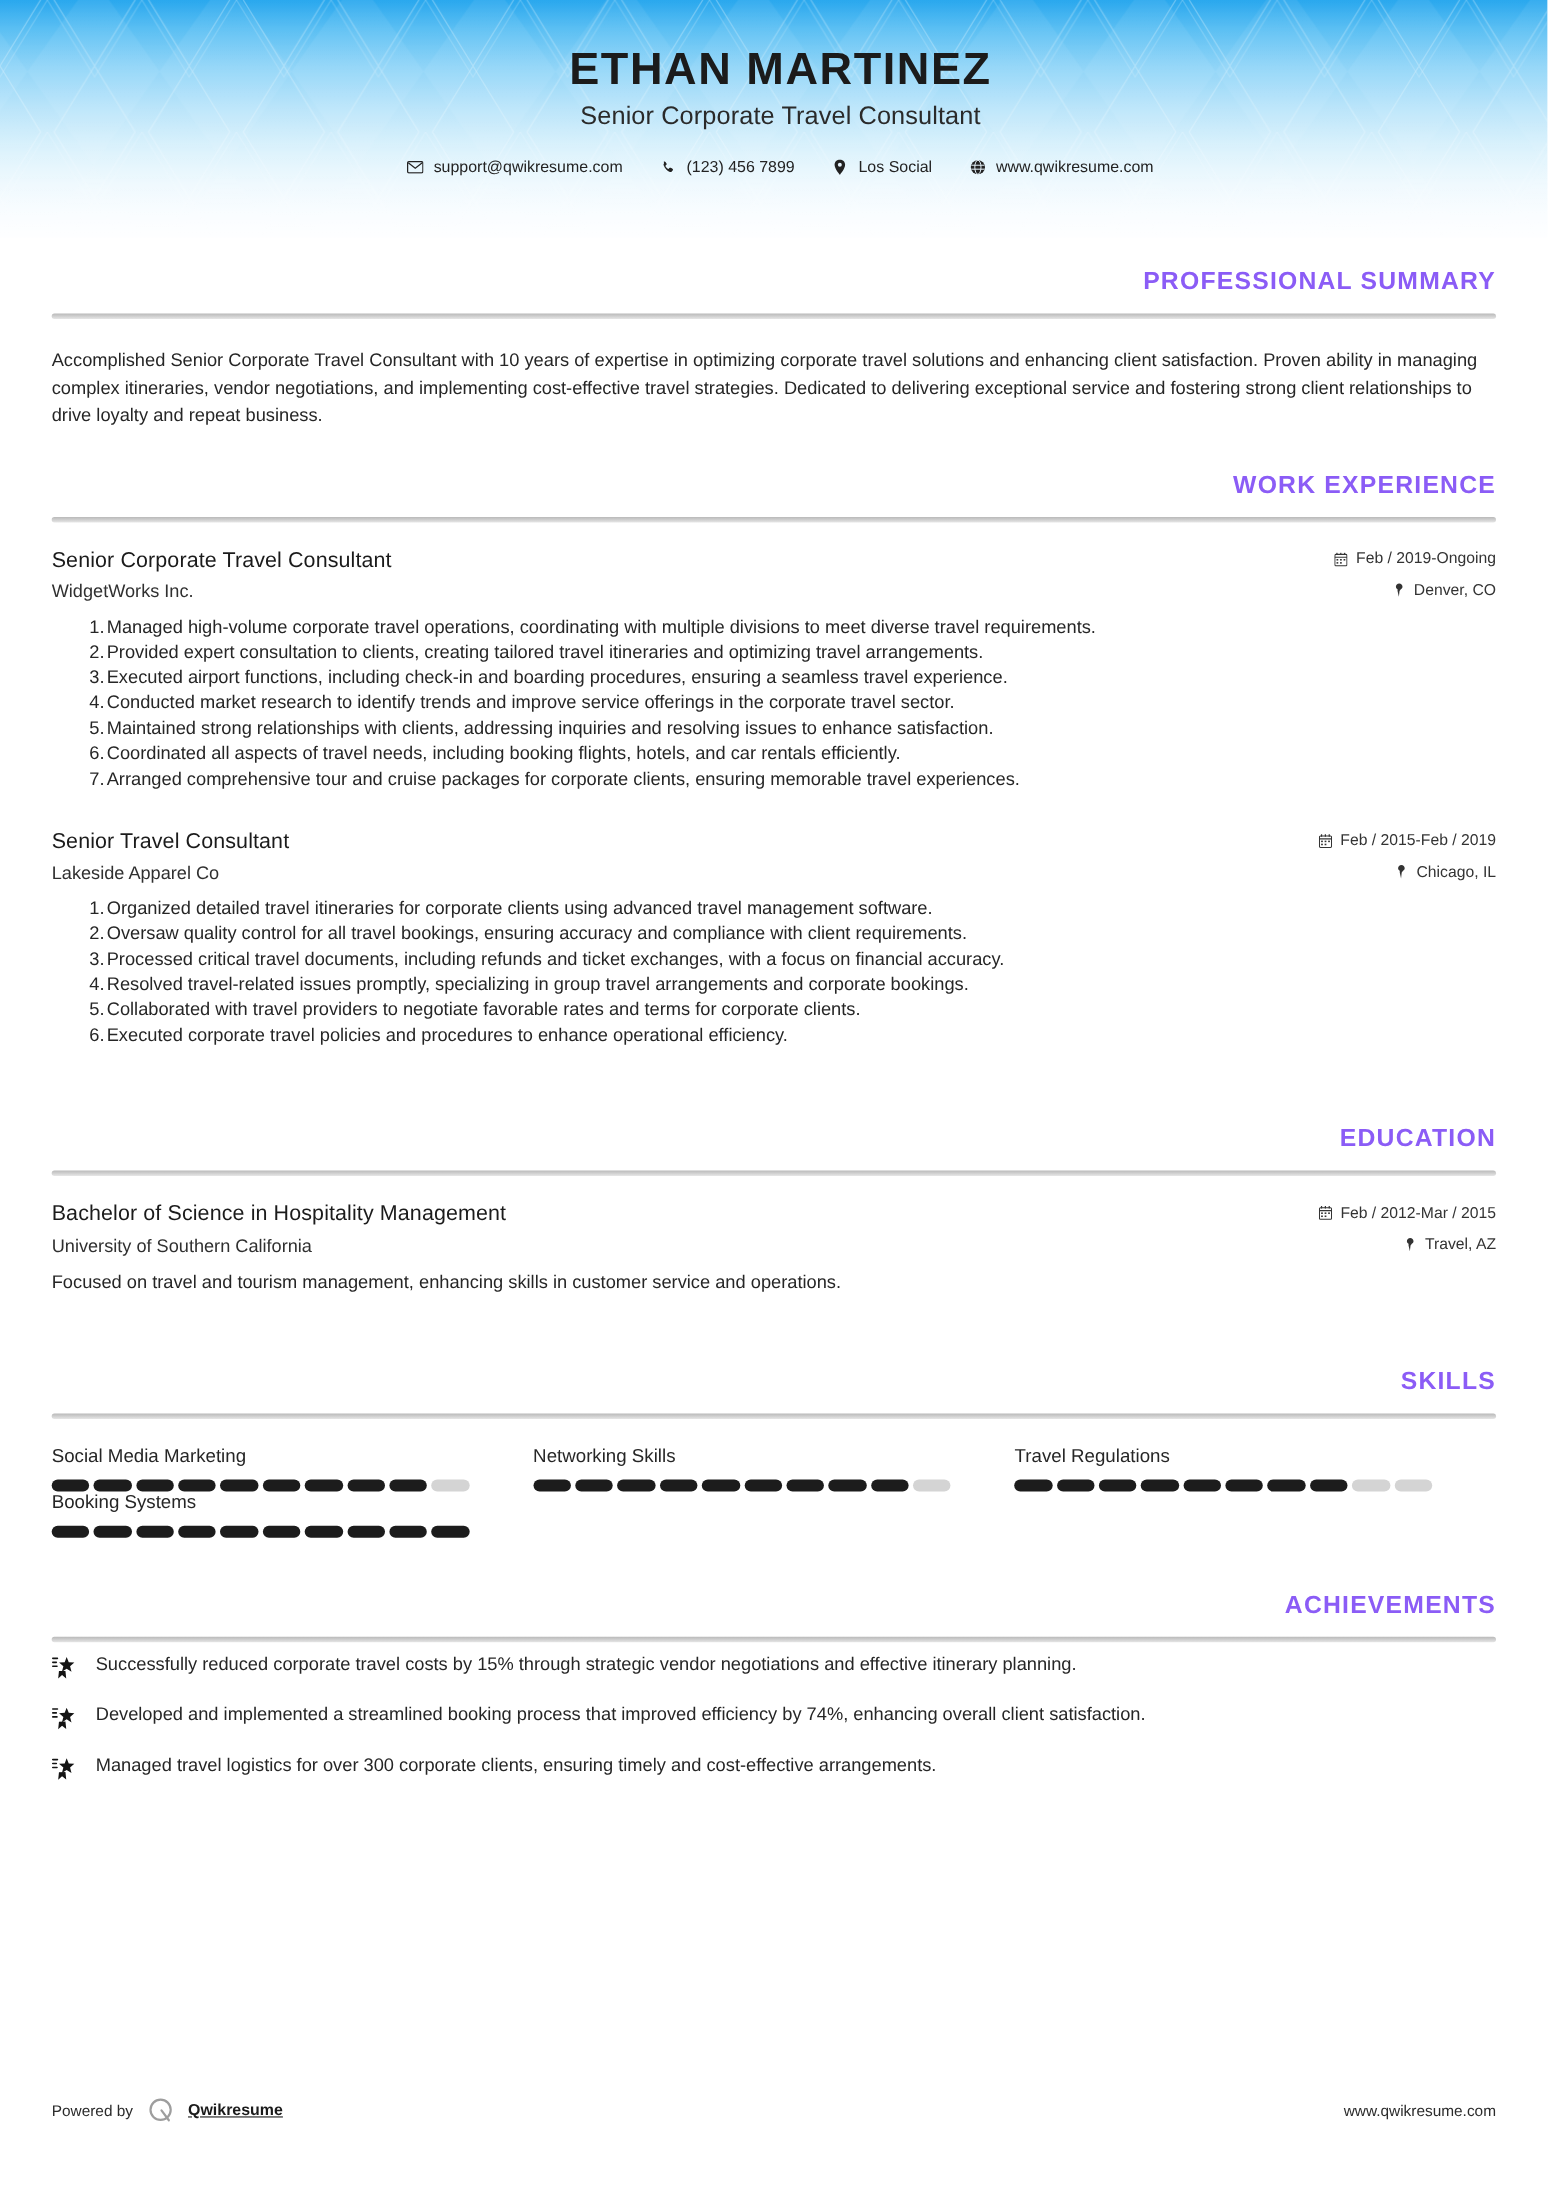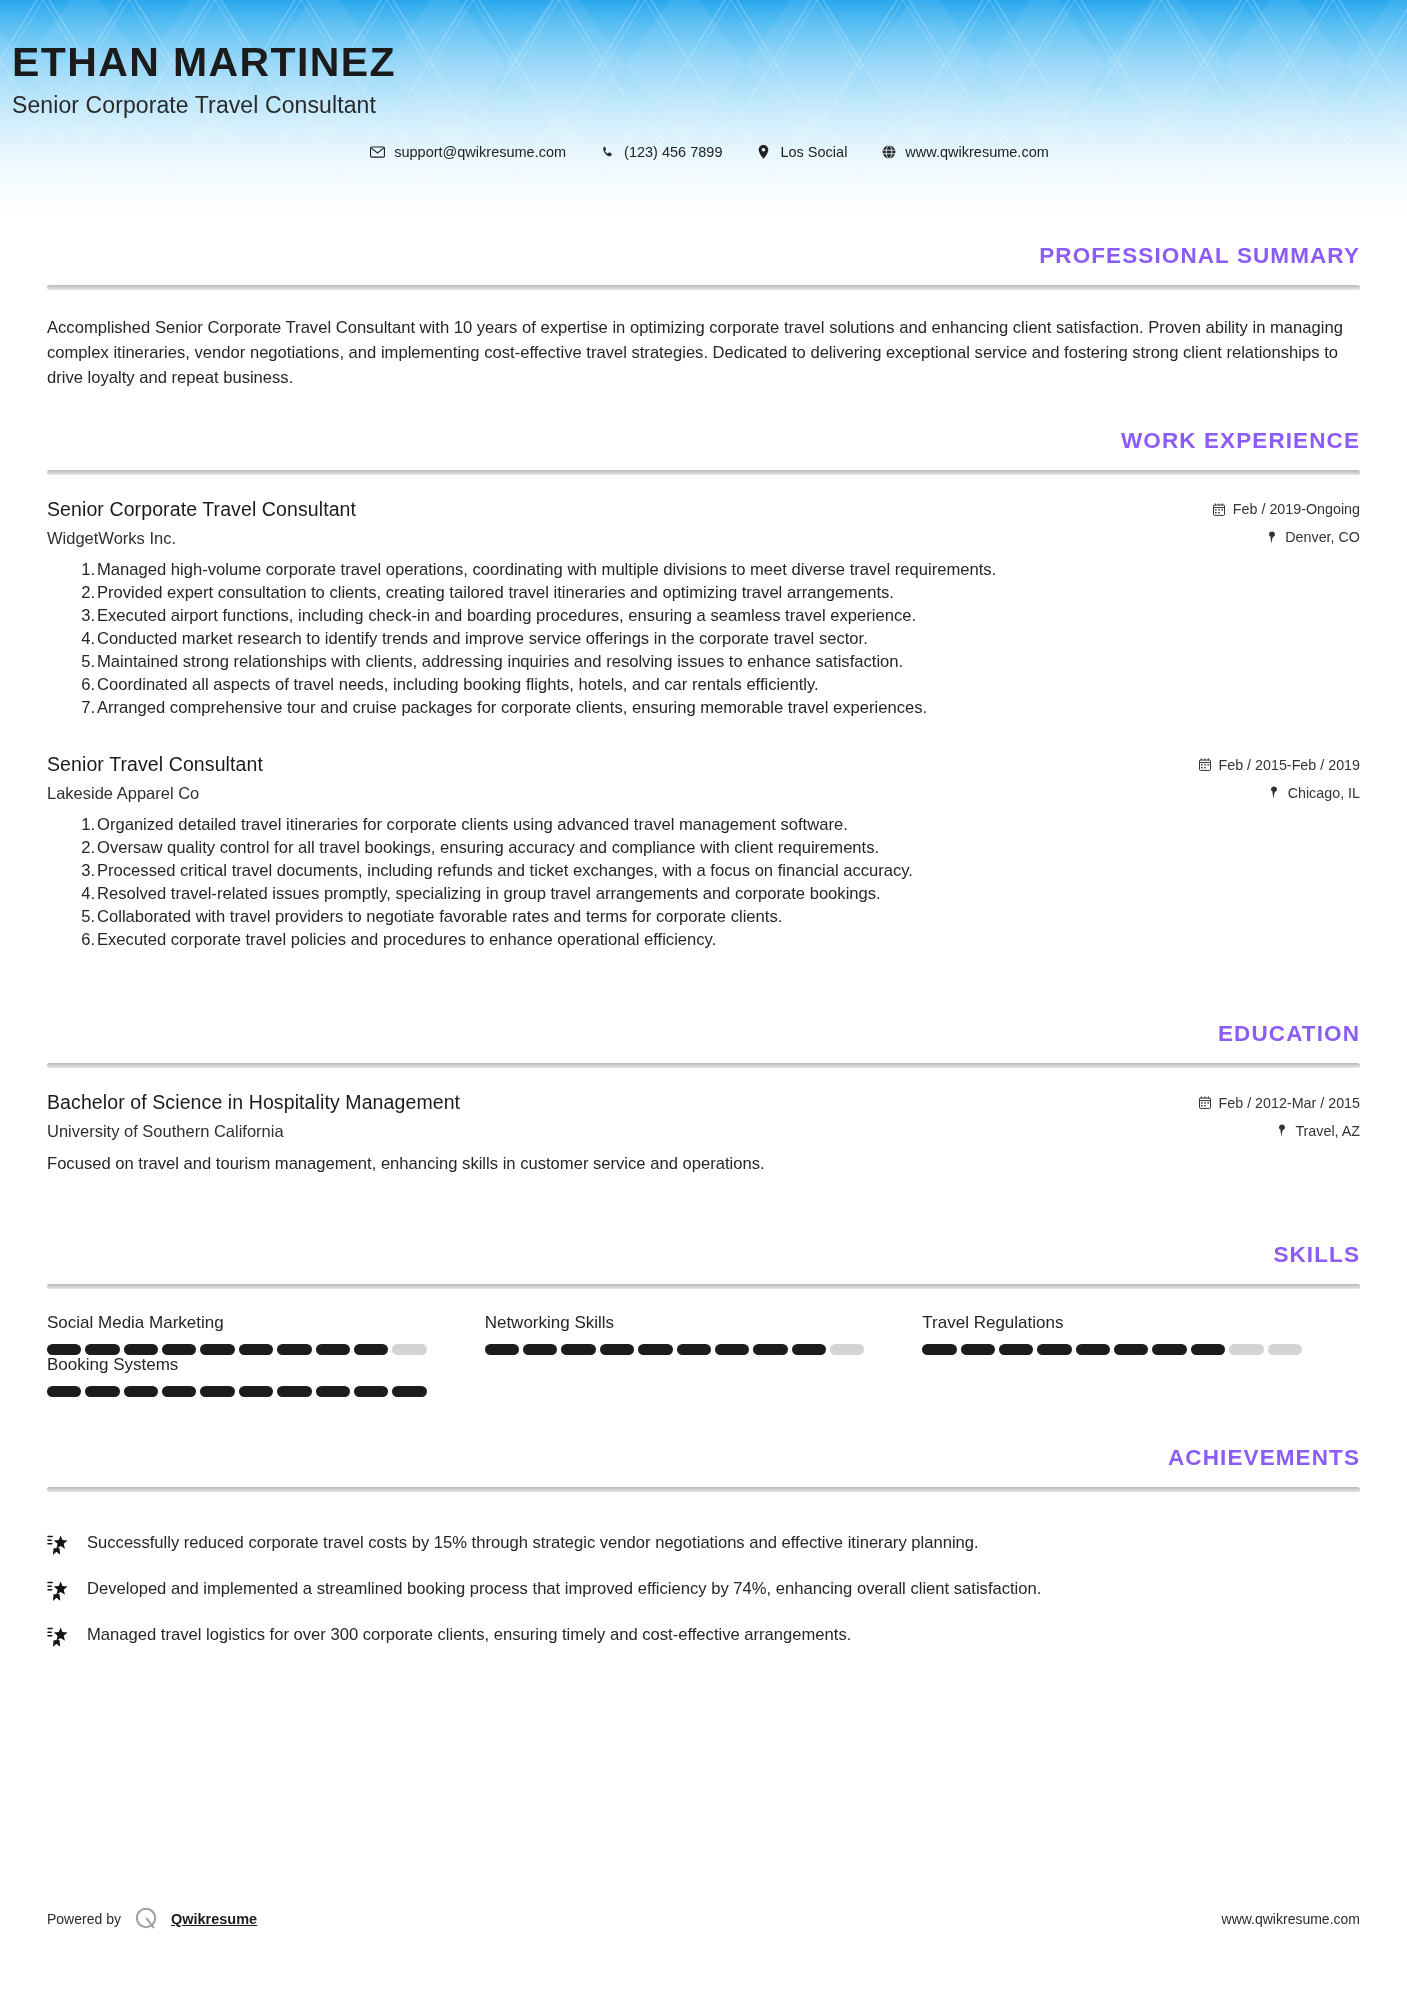--- a/index.html
+++ b/index.html
@@ -38,20 +38,21 @@
     overflow: hidden;
   }
   .header-pattern {
     position: absolute;
     inset: 0;
     opacity: .5;
   }
   .header-inner {
     position: relative;
     z-index: 3;
+    text-align: center;
     padding-top: 40px;
     padding-left: 12px;
   }
   .name {
     font-size: 41px;
     font-weight: bold;
     letter-spacing: 1.4px;
     color: #1b1b1b;
     line-height: 1.1;
   }
@@ -213,21 +214,21 @@
   .seg {
     height: 11px;
     flex: 1 1 0;
     border-radius: 5.5px;
     background: #1c1c1c;
   }
   .seg.off { background: #d4d4d4; }
 
   
   .ach-sec { padding-top: 48px; }
-  .ach-list { margin-top: 40px; }
+  .ach-list { margin-top: 9px; }
   .ach-item {
     display: flex;
     align-items: flex-start;
     gap: 17px;
     margin-bottom: 21px;
   }
   .ach-icon {
     flex: 0 0 auto;
     width: 23px;
     height: 23px;

